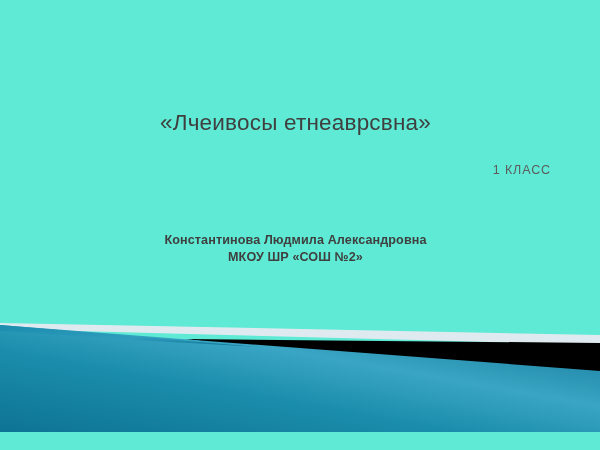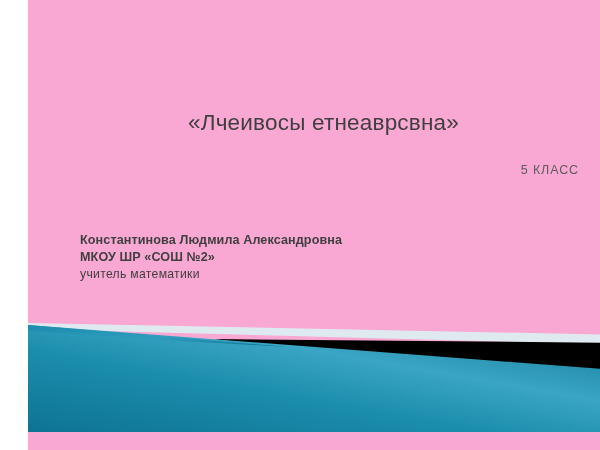--- a/index.html
+++ b/index.html
@@ -12,23 +12,22 @@
     height: 450px;
     position: relative;
     overflow: hidden;
     font-family: "Liberation Sans", sans-serif;
     -webkit-font-smoothing: antialiased;
   }
 
   #slide {
     position: absolute;
     inset: 0;
-    background: #f9a8d4;
+    background: #5eead4;
     overflow: hidden;
-    margin-left: 28px;
   }
 
   
   .title {
     position: absolute;
     left: 40px;
     top: 110px;
     width: 511px;
     text-align: center;
     font-size: 22.5px;
@@ -47,24 +46,24 @@
     text-align: right;
     font-size: 12.5px;
     font-weight: 400;
     letter-spacing: 0.9px;
     color: #5c5c5c;
     line-height: 1.2;
   }
 
   .authorblock {
     position: absolute;
-    left: 52px;
+    left: 40px;
     top: 232px;
     width: 511px;
-    text-align: left;
+    text-align: center;
     color: #3f3f3f;
     line-height: 1.34;
   }
   .author-line {
     font-size: 12.6px;
     font-weight: bold;
     letter-spacing: 0.1px;
     white-space: nowrap;
   }
   .author-line.regular {
@@ -84,26 +83,25 @@
   }
   #band svg { display: block; width: 600px; height: 155px; }
 </style>
 </head>
 <body>
 
 <div id="slide">
 
   <div class="title">«Лчеивосы етнеаврсвна»</div>
 
-  <div class="subtitle">5 КЛАСС</div>
+  <div class="subtitle">1 КЛАСС</div>
 
   <div class="authorblock">
     <div class="author-line">Константинова Людмила Александровна</div>
     <div class="author-line">МКОУ ШР «СОШ №2»</div>
-    <div class="author-line regular">учитель математики</div>
   </div>
 
   <div id="band">
     <svg viewBox="0 0 600 155" preserveAspectRatio="none">
       <defs>
         <linearGradient id="tealGrad" x1="0" y1="1" x2="1" y2="0">
           <stop offset="0%" stop-color="#0e7394"></stop>
           <stop offset="38%" stop-color="#1b8dac"></stop>
           <stop offset="62%" stop-color="#3aa5c4"></stop>
           <stop offset="100%" stop-color="#0e7394"></stop>

